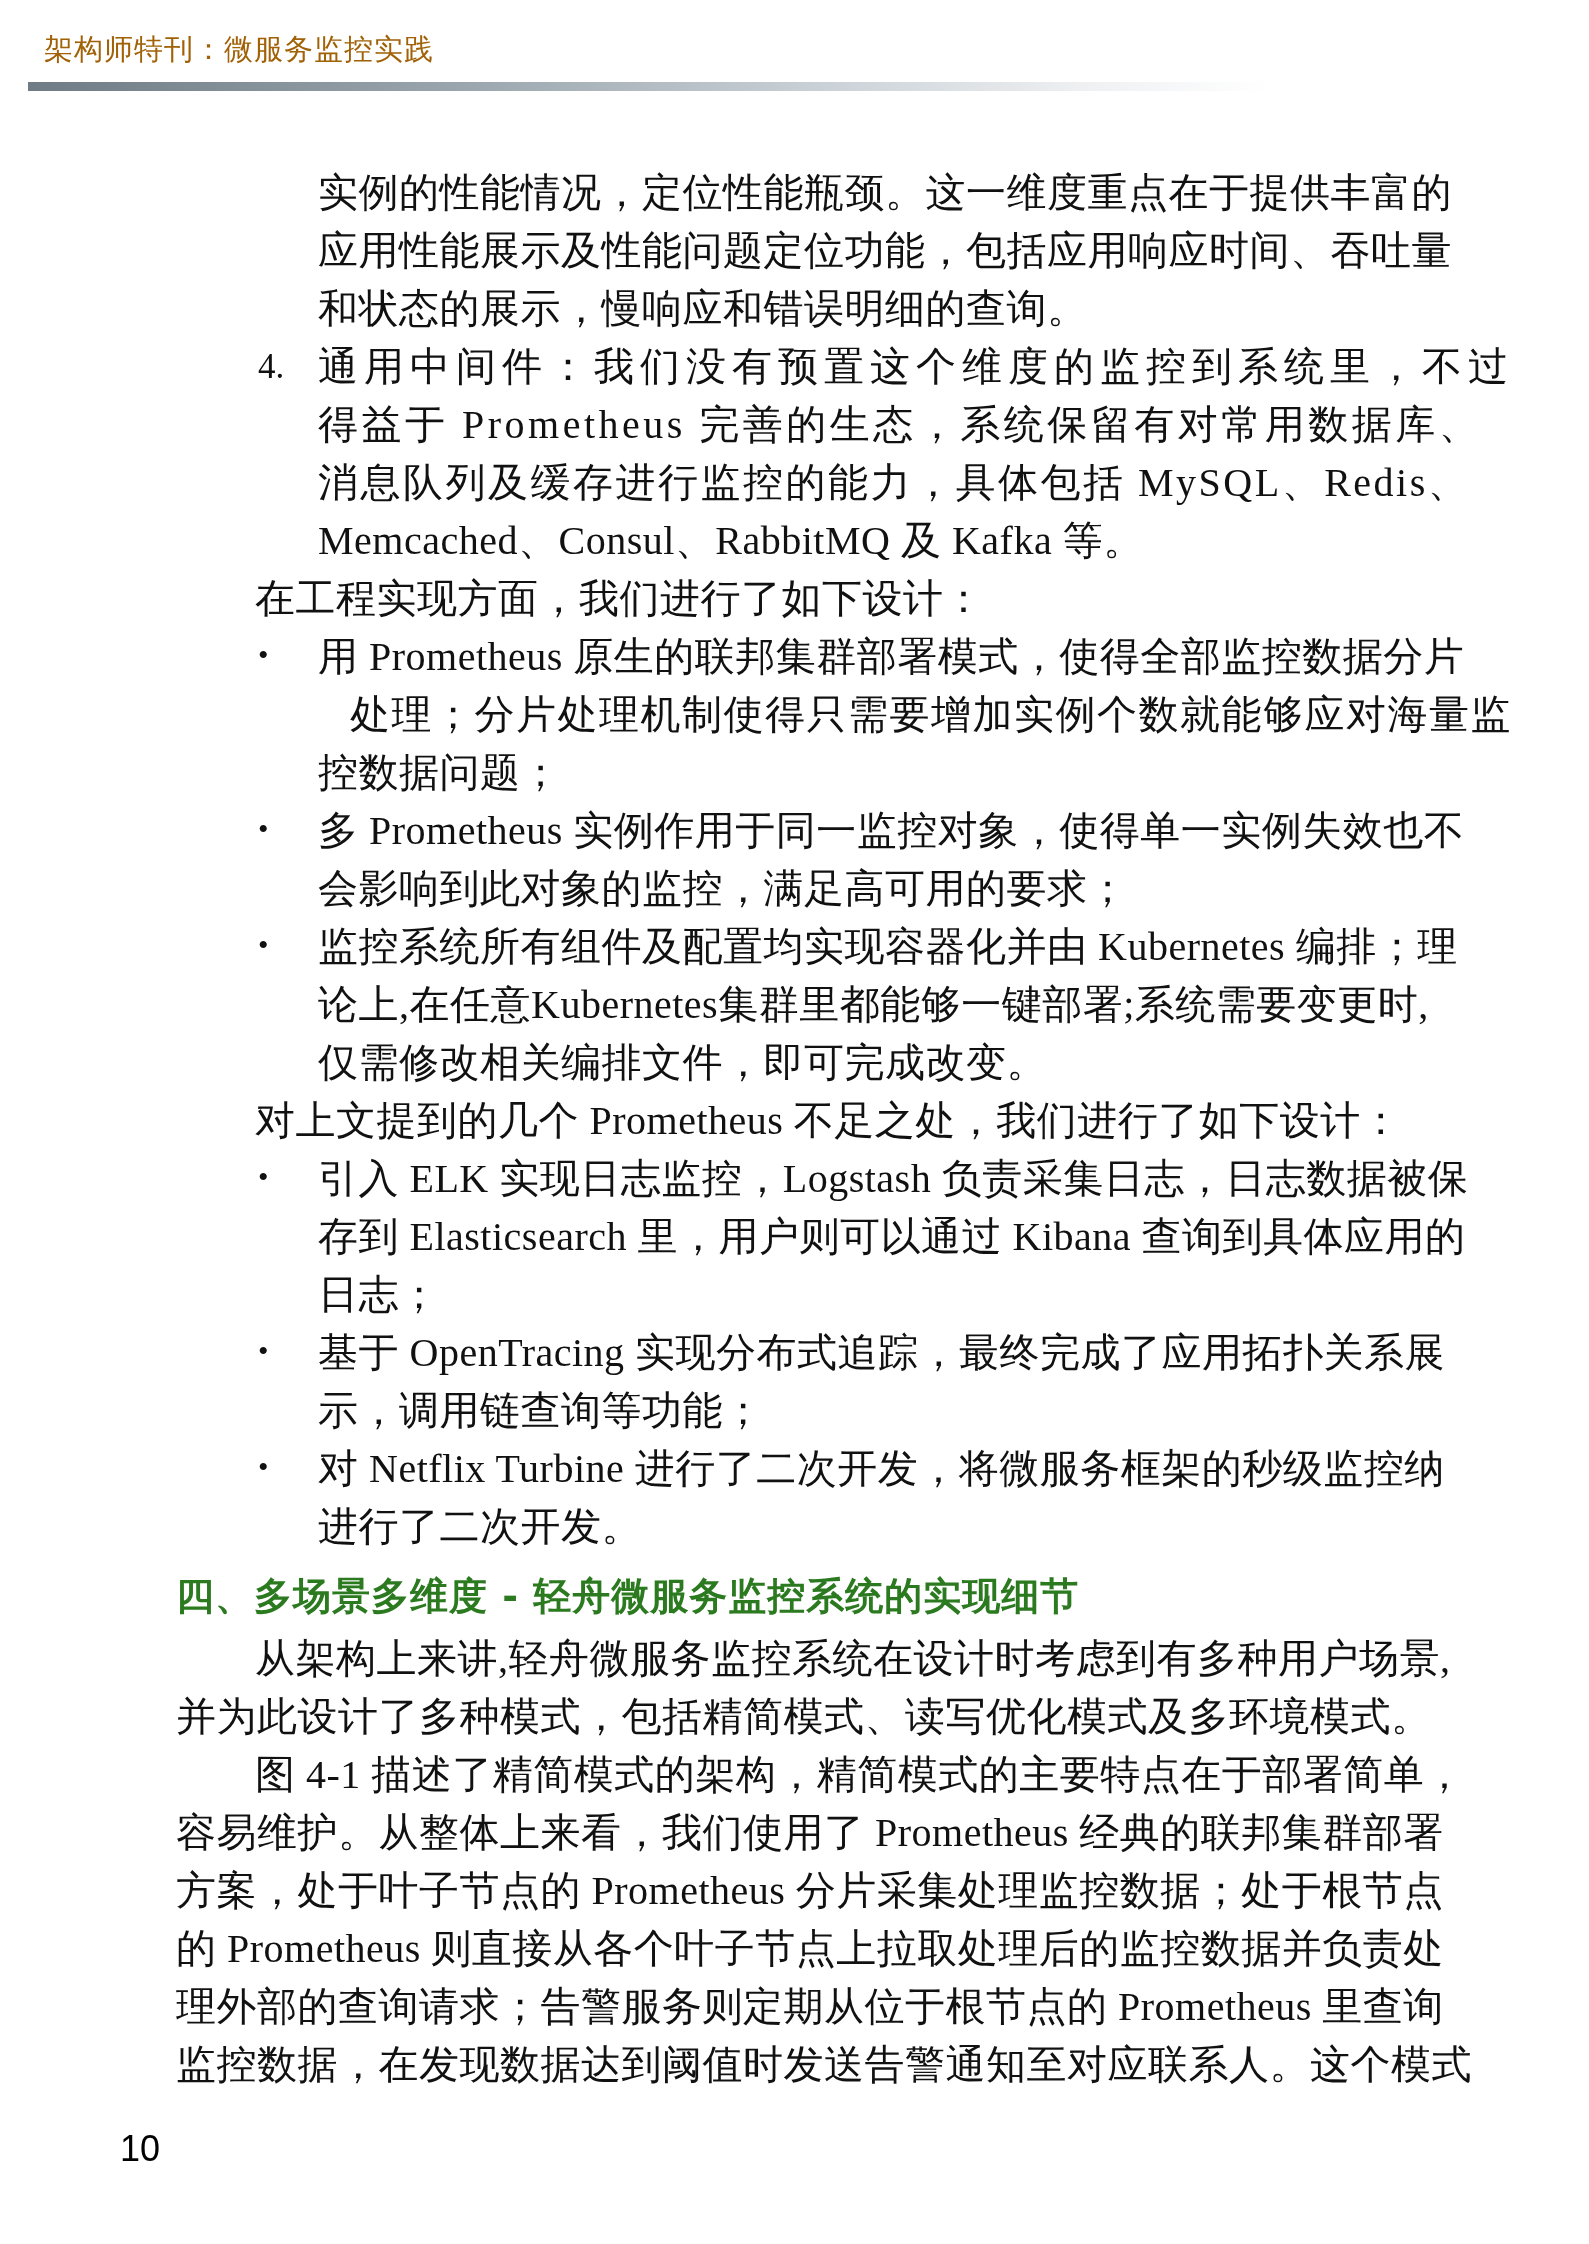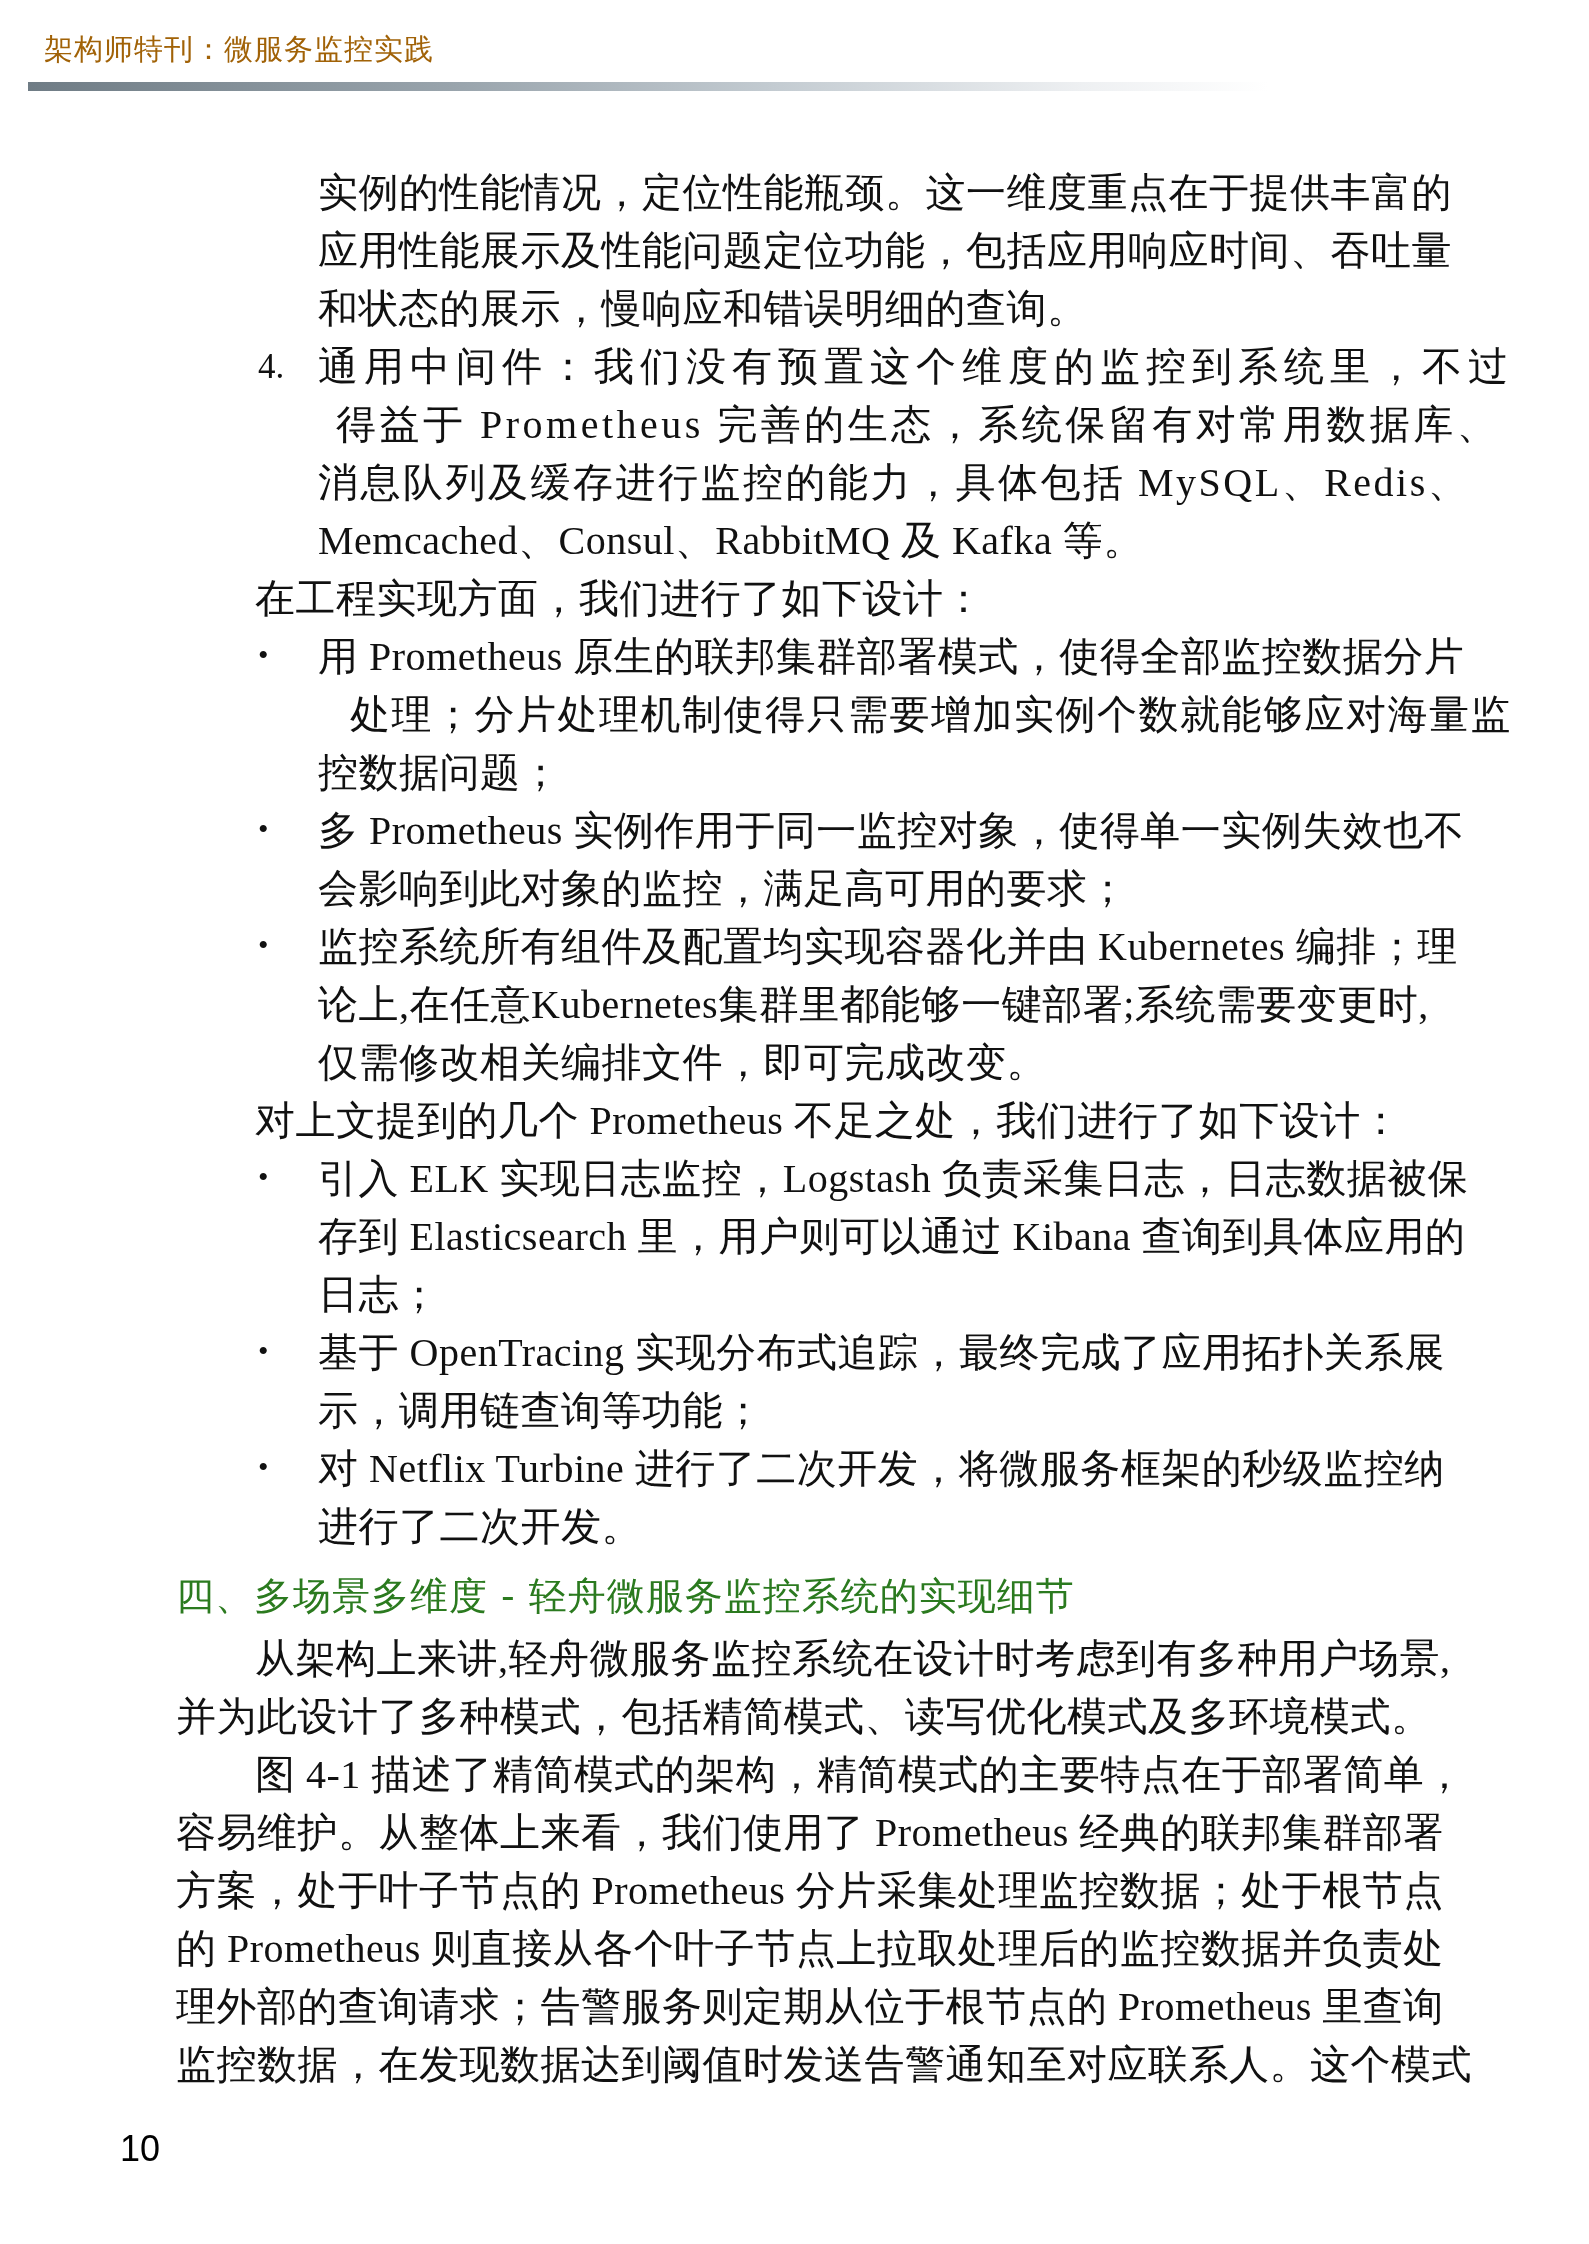--- a/index.html
+++ b/index.html
@@ -6,37 +6,37 @@
   body { width: 1589px; height: 2244px; position: relative; overflow: hidden;
          font-family: "Liberation Serif", "DejaVu Serif", serif; color: #111; }
   .running-header { position: absolute; left: 44px; top: 30px; font-size: 29px;
          color: #a16207; font-family: "DejaVu Sans", "Liberation Sans", sans-serif; letter-spacing: 1px; }
   .header-bar { position: absolute; left: 28px; top: 82px; width: 1240px; height: 9px;
          background: linear-gradient(to right, #6f7c85 0%, #9aa5ad 35%, #c3cbd1 60%, #eef0f2 85%, #ffffff 100%); }
   .line { position: absolute; font-size: 40px; line-height: 58px; white-space: nowrap; letter-spacing: 0.5px; }
   .bullet { position: absolute; font-size: 30px; line-height: 58px; }
   .num { position: absolute; font-size: 35px; line-height: 58px; }
   .heading { position: absolute; left: 176px; top: 1567px; font-size: 38px; line-height: 58px;
-         color: #2b7a1f; font-family: "DejaVu Sans", "Liberation Sans", sans-serif; font-weight: normal; white-space: nowrap; letter-spacing: 1px; }
+         color: #2b7a1f; font-family: "DejaVu Sans", "Liberation Sans", sans-serif; font-weight: bold; white-space: nowrap; letter-spacing: 1px; }
   .page-number { position: absolute; left: 120px; top: 2128px; font-size: 36px;
          font-family: "Liberation Sans", "DejaVu Sans", sans-serif; color: #000; }
 </style>
 </head>
 <body>
 
 <div class="running-header">架构师特刊：微服务监控实践</div>
 <div class="header-bar"></div>
 
 <div class="line" style="left:318px; top:164px;">实例的性能情况，定位性能瓶颈。这一维度重点在于提供丰富的</div>
 <div class="line" style="left:318px; top:222px;">应用性能展示及性能问题定位功能，包括应用响应时间、吞吐量</div>
 <div class="line" style="left:318px; top:280px;">和状态的展示，慢响应和错误明细的查询。</div>
 
 <div class="num" style="left:258px; top:338px;">4.</div>
 <div class="line" style="left:318px; top:338px; letter-spacing:6px;">通用中间件：我们没有预置这个维度的监控到系统里，不过</div>
-<div class="line" style="left:336px; top:396px; letter-spacing:3.5px;">得益于 Prometheus 完善的生态，系统保留有对常用数据库、</div>
+<div class="line" style="left:318px; top:396px; letter-spacing:3.5px;">得益于 Prometheus 完善的生态，系统保留有对常用数据库、</div>
 <div class="line" style="left:318px; top:454px; letter-spacing:2.5px;">消息队列及缓存进行监控的能力，具体包括 MySQL、Redis、</div>
 <div class="line" style="left:318px; top:512px;">Memcached、Consul、RabbitMQ 及 Kafka 等。</div>
 
 <div class="line" style="left:255px; top:570px;">在工程实现方面，我们进行了如下设计：</div>
 
 <div class="bullet" style="left:258px; top:626px;">•</div>
 <div class="line" style="left:318px; top:628px;">用 Prometheus 原生的联邦集群部署模式，使得全部监控数据分片</div>
 <div class="line" style="left:318px; top:686px; letter-spacing:1.5px;margin-left:32px;">处理；分片处理机制使得只需要增加实例个数就能够应对海量监</div>
 <div class="line" style="left:318px; top:744px;">控数据问题；</div>
 

